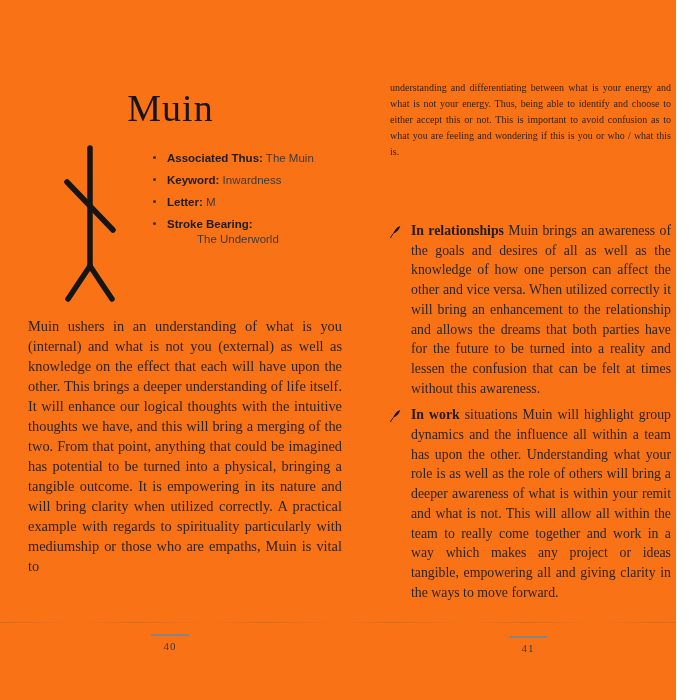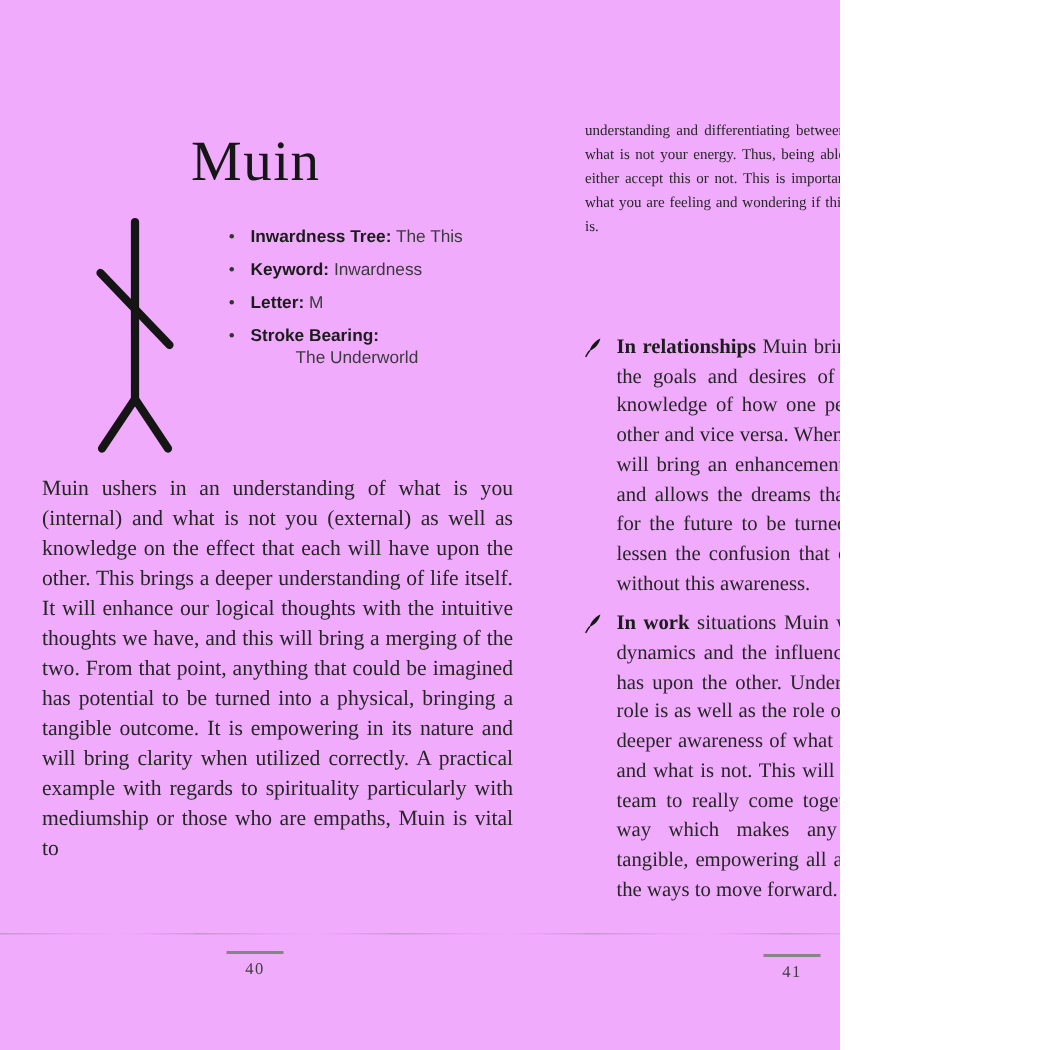--- a/index.html
+++ b/index.html
@@ -1,19 +1,19 @@
 <!DOCTYPE html>
 <html><head>
 <meta charset="utf-8">
 <style>
   html, body { margin: 0; padding: 0; background: #ffffff; }
   .canvas {
     position: relative;
-    width: 560px; height: 700px;
-    background: #f0abfc;
+    width: 676px; height: 700px;
+    background: #f97316;
     overflow: hidden;
     color: #2b2b2b;
   }
 
   
   .page-left { position: absolute; left: 28px; top: 0; width: 314px; height: 700px; }
   .title {
     position: absolute; left: 0; top: 86px; width: 285px;
     margin: 0; text-align: center;
     font-family: "Liberation Serif", serif;
@@ -84,22 +84,22 @@
         <line x1="35" y1="10" x2="35" y2="130"></line>
         <line x1="12" y1="44" x2="58" y2="92"></line>
         <line x1="35" y1="128" x2="13" y2="161"></line>
         <line x1="35" y1="128" x2="57" y2="161"></line>
       </g>
     </svg>
 
     <ul class="attr-list">
       <li>
         <span class="dot"></span>
-        <span class="lbl">Inwardness Tree:</span>
-        <span class="val">The This</span>
+        <span class="lbl">Associated Thus:</span>
+        <span class="val">The Muin</span>
       </li>
       <li>
         <span class="dot"></span>
         <span class="lbl">Keyword:</span>
         <span class="val">Inwardness</span>
       </li>
       <li>
         <span class="dot"></span>
         <span class="lbl">Letter:</span>
         <span class="val">M</span>

